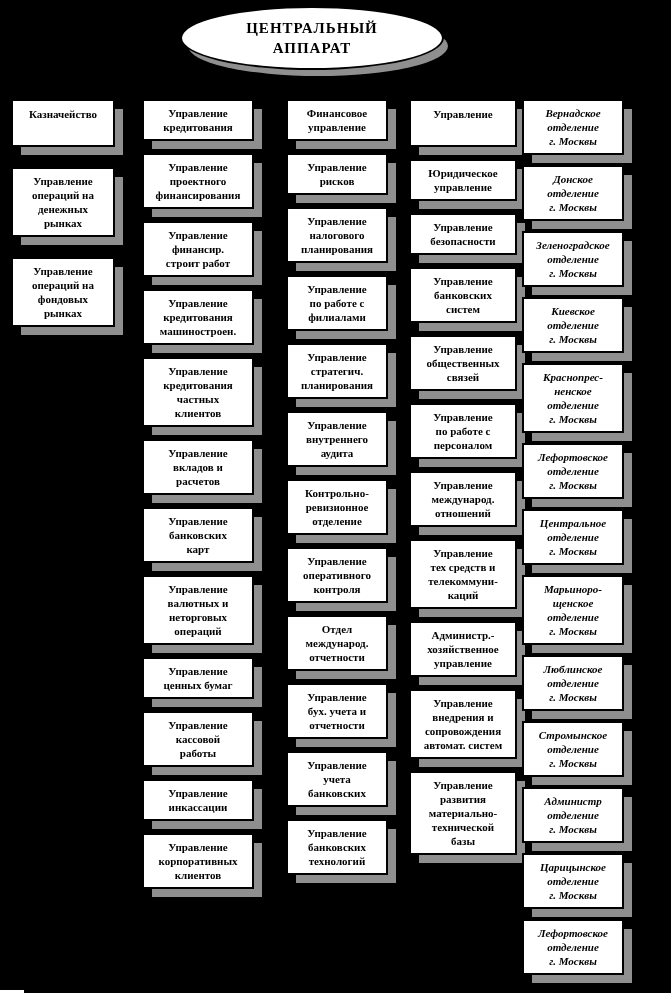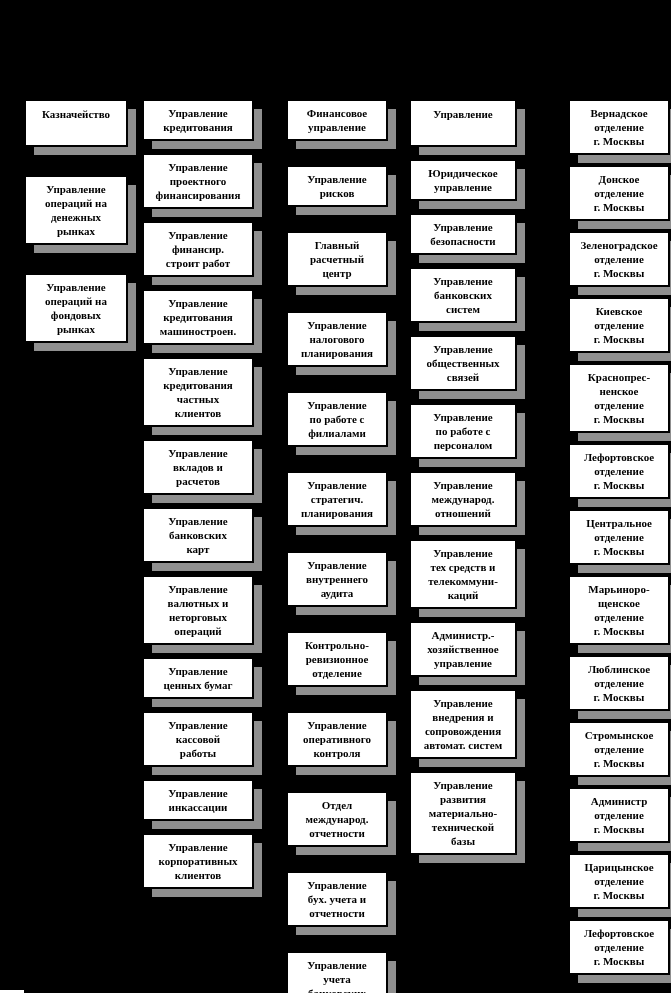--- a/index.html
+++ b/index.html
@@ -23,28 +23,28 @@
     box-shadow:6px 8px 0 -2px var(--shadow), 6px 8px 0 0 var(--line);
     display:flex;align-items:center;justify-content:center;
   }
   .ellipse-label{
     white-space:pre-line;text-align:center;
     font-weight:bold;font-size:15px;line-height:20px;
     letter-spacing:1px;color:var(--text);
   }
   
   .col{position:absolute;top:99px;display:flex;flex-direction:column;}
-  .col-0{left:24px;  width:104px;gap:8px;}
+  .col-0{left:11px;  width:104px;}
   .col-1{left:142px;width:112px;}
   .col-2{left:286px;width:102px;}
   .col-3{left:409px;width:108px;}
-  .col-4{left:568px;width:102px;}
+  .col-4{left:522px;width:102px;font-style:italic;}
   .col-0 .box{margin-bottom:20px;}
   .col-1 .box{margin-bottom:12px;}
-  .col-2 .box{margin-bottom:24px;}
+  .col-2 .box{margin-bottom:12px;}
   .col-3 .box{margin-bottom:12px;}
   .col-4 .box{margin-bottom:10px;}
   
   .box{
     background:var(--fill);
     border:2px solid var(--line);
     box-shadow:9px 9px 0 -1px var(--shadow), 9px 9px 0 1px var(--line);
     display:flex;align-items:center;justify-content:center;
     padding:5px 3px;
     min-height:34px;
@@ -59,20 +59,24 @@
   .artifact{
     position:absolute;left:0;bottom:0;width:24px;height:3px;
     background:var(--fill);
   }
 </style>
 </head>
 <body>
 
 <div class="stage">
 
+  <div class="ellipse">
+    <span class="ellipse-label">ЦЕНТРАЛЬНЫЙ
+АППАРАТ</span>
+  </div>
 
   <div class="col col-0">
       <div class="box tall-top">
         <span class="box-label">Казначейство</span>
       </div>
       <div class="box">
         <span class="box-label">Управление
 операций на
 денежных
 рынках</span>
@@ -146,25 +150,20 @@
       </div>
     </div>
   <div class="col col-2">
       <div class="box">
         <span class="box-label">Финансовое
 управление</span>
       </div>
       <div class="box">
         <span class="box-label">Управление
 рисков</span>
-      </div>
-      <div class="box">
-        <span class="box-label">Главный
-расчетный
-центр</span>
       </div>
       <div class="box">
         <span class="box-label">Управление
 налогового
 планирования</span>
       </div>
       <div class="box">
         <span class="box-label">Управление
 по работе с
 филиалами</span>

